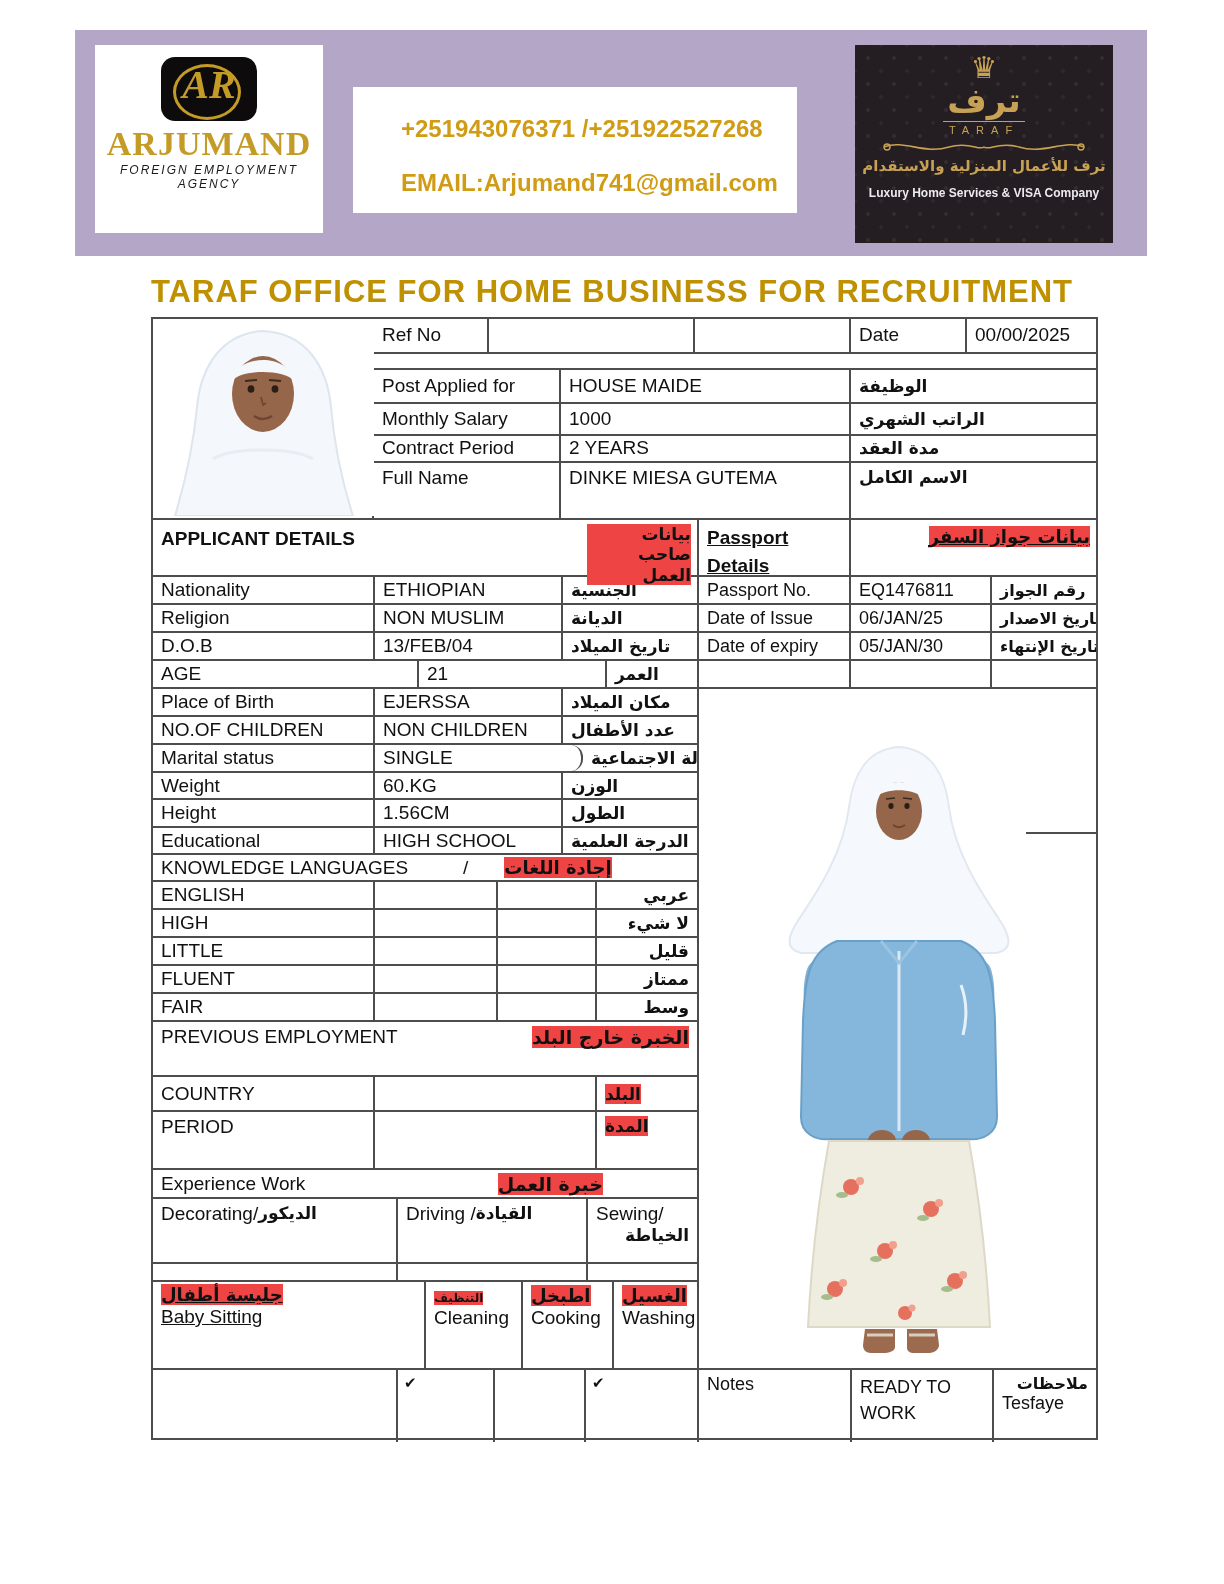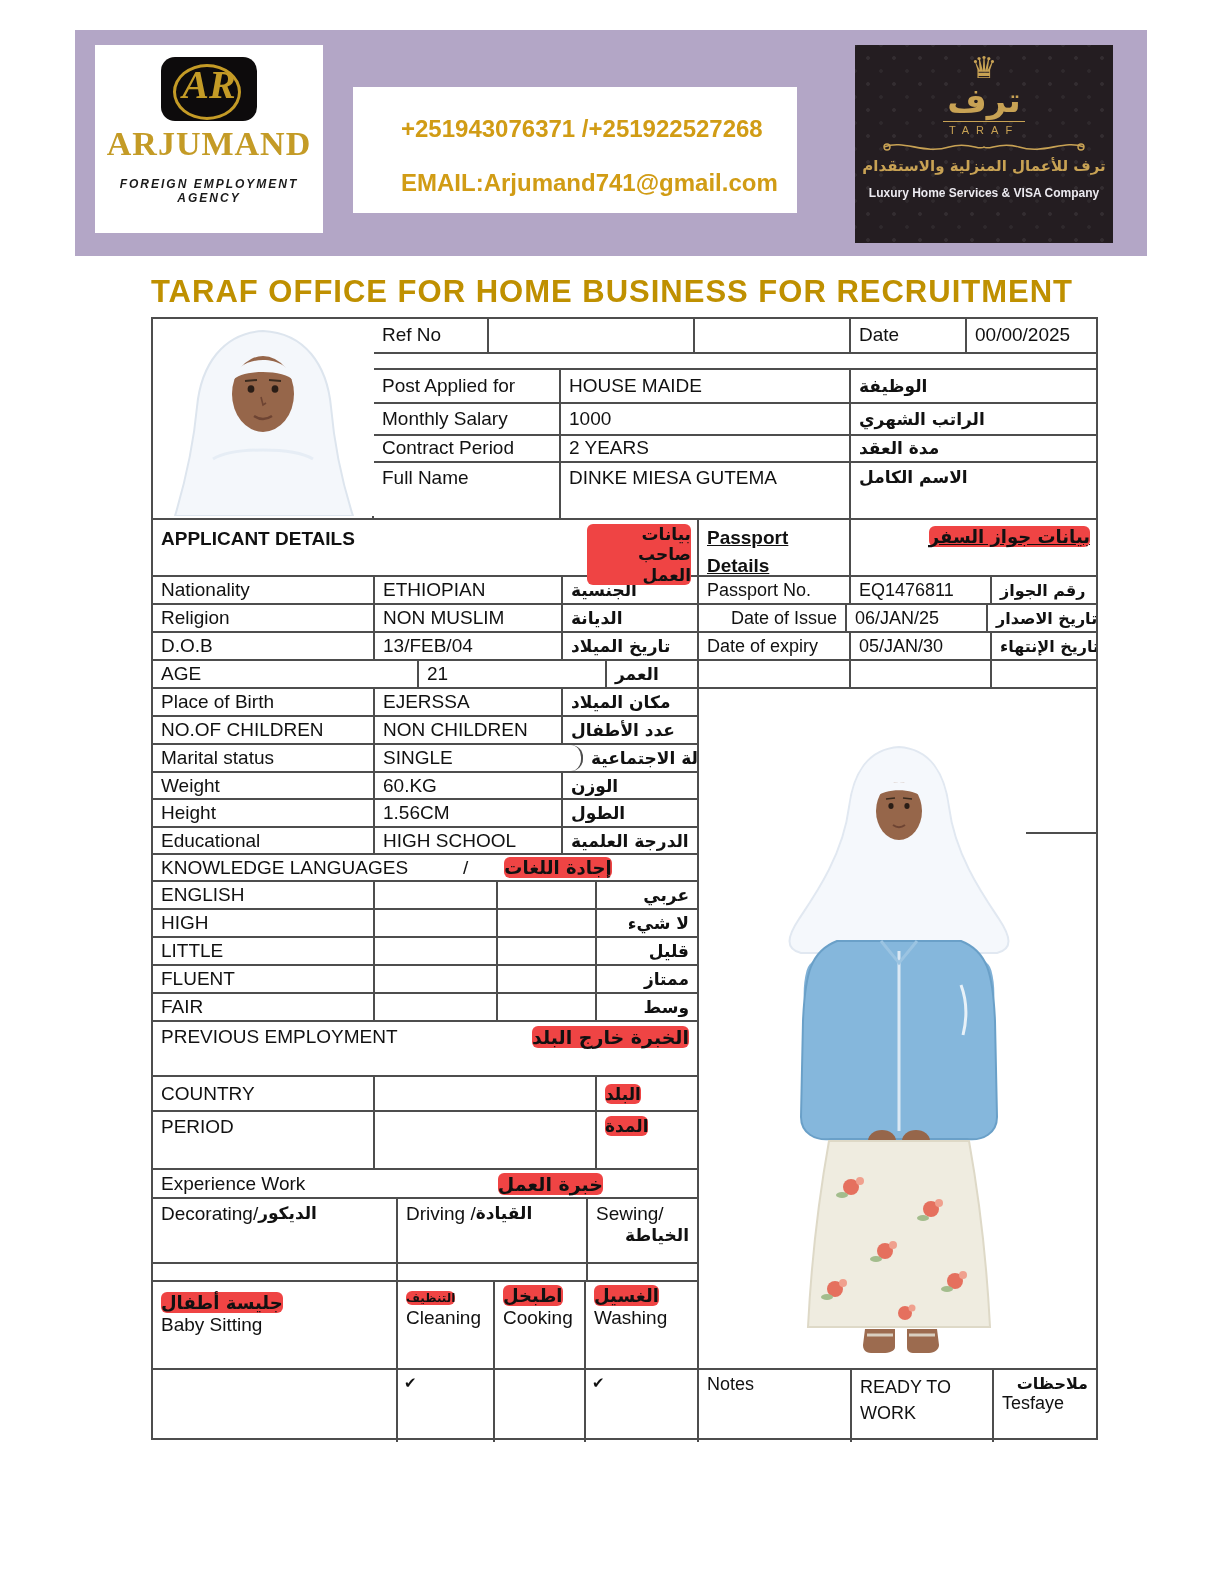--- a/index.html
+++ b/index.html
@@ -7,21 +7,21 @@
         font-family:"Liberation Sans",sans-serif;color:#111;overflow:hidden;}
 
   
   .band{position:absolute;left:75px;top:30px;width:1072px;height:226px;background:#b3a6c6;}
   .agency-card{position:absolute;left:20px;top:15px;width:228px;height:188px;background:#fff;text-align:center;}
   .monogram{position:relative;width:96px;height:64px;margin:12px auto 4px auto;background:#0d0b0c;border-radius:14px;}
   .monogram .ring{position:absolute;left:12px;top:7px;width:62px;height:50px;border:3px solid #c49b26;border-radius:50%;}
   .monogram .mg-text{position:absolute;left:0;right:0;top:8px;font-family:"Liberation Serif",serif;
       font-style:italic;font-weight:700;font-size:40px;color:#c49b26;line-height:1;}
   .agency-name{font-family:"Liberation Serif",serif;font-weight:900;font-size:34px;color:#c49b26;letter-spacing:1px;margin-top:2px;}
-  .agency-tagline{font-style:italic;font-weight:700;font-size:12px;letter-spacing:2px;color:#1a1a1a;margin-top:14px;}
+  .agency-tagline{font-style:italic;font-weight:400;font-size:12px;letter-spacing:2px;color:#1a1a1a;}
   .contact-card{position:absolute;left:278px;top:57px;width:444px;height:126px;background:#fff;}
   .contact-card .line{padding-left:48px;font-weight:700;font-size:24px;color:#d19c15;}
   .contact-card .line.first{padding-top:28px;}
   .contact-card .line.second{padding-top:26px;}
   .taraf-card{position:absolute;left:780px;top:15px;width:258px;height:198px;color:#c8a254;text-align:center;
       background:
         radial-gradient(rgba(255,255,255,.07) 1.5px, transparent 2.2px) 0 0/26px 26px,
         radial-gradient(rgba(255,255,255,.05) 1.5px, transparent 2.2px) 13px 13px/26px 26px,
         #241d21;}
   .crown{font-size:30px;line-height:1;margin-top:8px;color:#c8a254;}
@@ -37,21 +37,21 @@
 
   
   .sheet{position:absolute;left:151px;top:317px;width:947px;height:1123px;
          border:2px solid #4d4d4d;box-sizing:border-box;font-size:19px;}
   .row{display:flex;box-sizing:border-box;border-bottom:2px solid #4d4d4d;}
   .row.noline{border-bottom:none;}
   .cell{box-sizing:border-box;display:flex;align-items:center;padding:1px 8px;overflow:hidden;white-space:nowrap;}
   .cell.bR{border-right:2px solid #4d4d4d;}
   .cell.top{align-items:flex-start;padding-top:4px;}
   .cell.wrap{white-space:normal;}
-  .ar{font-family:"DejaVu Sans",sans-serif;font-weight:700;direction:rtl;font-size:17px;border-radius:6px;}
+  .ar{font-family:"DejaVu Sans",sans-serif;font-weight:700;direction:rtl;font-size:17px;}
   .aright{justify-content:flex-end;}
   .hl{background:#ef4444;}
 
   .top-section{display:flex;height:201px;border-bottom:2px solid #4d4d4d;box-sizing:border-box;}
   .photo-cell{width:221px;border-right:2px solid #4d4d4d;box-sizing:border-box;background:#fff;}
   .top-rows{flex:1;display:flex;flex-direction:column;}
 
   .section-hdr{height:57px;}
   .apdet-cell{position:relative;width:546px;border-right:2px solid #4d4d4d;box-sizing:border-box;}
   .apdet-cell .en{position:absolute;left:8px;top:8px;font-weight:700;}
@@ -307,21 +307,21 @@
             <div>Sewing/</div>
             <div class="ar" style="text-align:right;direction:rtl;">الخياطة</div>
           </div>
         </div>
         <div class="row" style="height:18px;">
           <div class="cell bR" style="width:245px;"></div>
           <div class="cell bR" style="width:190px;"></div>
           <div class="cell" style="flex:1;"></div>
         </div>
         <div class="row" style="height:88px;">
-          <div class="cell top wrap" style="width:245px;display:block;padding-top:10px;">
+          <div class="cell top wrap" style="width:273px;display:block;padding-top:2px;text-decoration:underline;">
             <span class="ar hl" style="font-size:18px;">جليسة أطفال</span>
             <div>Baby Sitting</div>
           </div>
           <div class="cell bR top wrap" style="width:99px;display:block;padding-top:3px;border-left:2px solid #4d4d4d;margin-left:-2px;">
             <span class="ar hl" style="font-size:12px;">التنظيف</span>
             <div>Cleaning</div>
           </div>
           <div class="cell bR top wrap" style="width:91px;display:block;padding-top:3px;">
             <span class="ar hl" style="font-size:18px;">اطبخل</span>
             <div>Cooking</div>
@@ -339,21 +339,21 @@
         </div>
       </div>
 
       <div class="right-half">
         <div class="row" style="height:28px;">
           <div class="cell bR" style="width:152px;font-size:18px;">Passport No.</div>
           <div class="cell bR" style="width:141px;font-size:18px;">EQ1476811</div>
           <div class="cell ar aright" style="flex:1;font-size:16px;">رقم الجواز</div>
         </div>
         <div class="row" style="height:28px;">
-          <div class="cell bR" style="width:124px;font-size:18px;margin-left:24px;">Date of Issue</div>
+          <div class="cell bR" style="width:152px;font-size:18px;">Date of Issue</div>
           <div class="cell bR" style="width:141px;font-size:18px;">06/JAN/25</div>
           <div class="cell ar aright" style="flex:1;font-size:16px;">تاريخ الاصدار</div>
         </div>
         <div class="row" style="height:28px;">
           <div class="cell bR" style="width:152px;font-size:18px;">Date of expiry</div>
           <div class="cell bR" style="width:141px;font-size:18px;">05/JAN/30</div>
           <div class="cell ar aright" style="flex:1;font-size:16px;">تاريخ الإنتهاء</div>
         </div>
         <div class="row" style="height:28px;">
           <div class="cell bR" style="width:152px;"></div>

